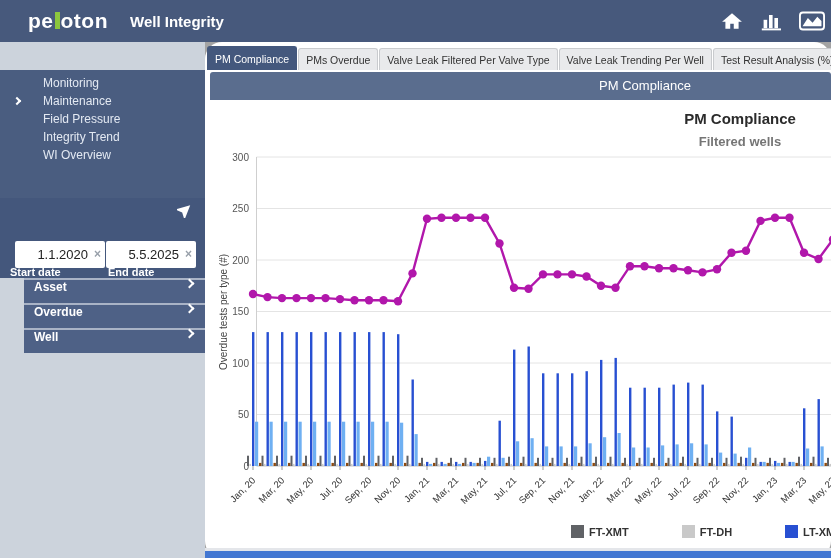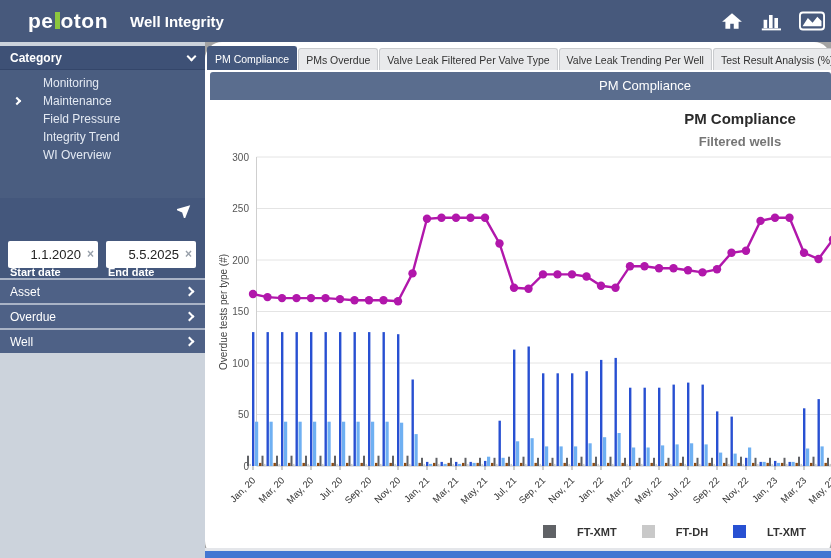--- a/index.html
+++ b/index.html
@@ -26,36 +26,36 @@
   .cat-item{height:18px;line-height:18px;color:#e3e9f2;font-size:12px;padding-left:43px;position:relative;cursor:pointer;}
   .cat-item .sel{position:absolute;left:14px;top:6px;width:6px;height:6px;border-right:2px solid #fff;border-bottom:2px solid #fff;transform:rotate(-45deg);}
   .pin-row{position:absolute;left:0;top:156px;width:205px;height:24px;background:#44577c;}
   .pin-row svg{position:absolute;right:12px;top:4px;}
   .dates{position:absolute;left:0;top:180px;width:205px;height:56px;background:#44577c;}
   .dlabel{position:absolute;top:4px;color:#fff;font-size:11px;font-weight:bold;margin-top:40px;}
   .dinput{position:absolute;top:19px;height:27px;width:90px;background:#fff;border-radius:2px;font-size:13px;color:#222;}
   .dinput .val{position:absolute;right:17px;top:6px;}
   .dinput .x{position:absolute;right:4px;top:6px;color:#98a0aa;font-size:12px;font-weight:bold;cursor:pointer;}
   .sections{position:absolute;left:0;top:236px;width:205px;}
-  .sec{height:25px;background:#4e6186;border-top:2px solid #a9b3c6;color:#fff;font-size:12px;font-weight:normal;
-       display:flex;align-items:center;padding:0 12px 0 10px;cursor:pointer;}
+  .sec{height:25px;background:#4e6186;border-top:2px solid #a9b3c6;color:#fff;font-size:12px;font-weight:bold;
+       display:flex;padding:0 12px 0 10px;cursor:pointer;margin-left:24px;}
   .sec .sp{flex:1}
 
   
   .content{position:absolute;left:205px;top:42px;width:626px;height:516px;background:#fff;border-radius:17px;}
   .tabbar{position:absolute;left:2px;top:4px;height:24px;display:flex;align-items:flex-end;gap:1px;white-space:nowrap;}
   .tab{height:22px;line-height:22px;padding:0 7px;font-size:10.5px;color:#333;background:#e9eaec;
        border:1px solid #c9cbce;border-bottom:none;border-radius:3px 3px 0 0;cursor:pointer;}
   .tab.active{height:24px;line-height:24px;background:#44587d;color:#fff;border-color:#44587d;}
   .banner{position:absolute;left:5px;top:30px;width:621px;height:28px;background:#5a6d8e;border-radius:3px 3px 0 0;}
   .banner span{position:absolute;left:355px;width:160px;text-align:center;top:6px;color:#fff;font-size:13px;}
   .c-title{position:absolute;left:455px;width:160px;top:68px;text-align:center;color:#2b2b2b;font-size:15px;font-weight:600;}
   .c-sub{position:absolute;left:465px;width:140px;top:92px;text-align:center;color:#757575;font-size:13px;font-weight:bold;}
   .legend{position:absolute;left:338px;top:483px;display:flex;gap:25px;align-items:center;}
-  .leg-item{display:flex;align-items:center;gap:21px;font-size:11px;font-weight:bold;color:#333;cursor:pointer;white-space:nowrap;}
+  .leg-item{display:flex;align-items:center;gap:5px;font-size:11px;font-weight:bold;color:#333;cursor:pointer;white-space:nowrap;margin-left:28px;}
   .leg-sw{width:13px;height:13px;display:inline-block;}
   .scroll-strip{position:absolute;left:0;bottom:0;width:626px;height:10px;background:#e4e6ea;}
   .scroll-thumb{position:absolute;left:0;bottom:0;width:626px;height:7px;background:#4377d2;}
   svg text{font-family:"Liberation Sans","DejaVu Sans",sans-serif;}
 </style>
 </head>
 <body>
 
 <div id="app">
 
@@ -85,41 +85,36 @@
       <span class="hicon">
         <svg width="26" height="20" viewBox="0 0 22 16">
             <rect x="0.8" y="0.8" width="20.4" height="14.4" rx="2.5" fill="none" stroke="#fff" stroke-width="1.6"></rect>
             <path d="M3 12.5 L7.5 5.5 L11.5 9.5 L15.5 4.5 L19 8 L19 12.5 Z" fill="#fff"></path>
           </svg>
       </span>
     </div>
   </div>
 
   <div class="sidebar">
-    <div class="cat-hdr">
-      <span>Category</span>
-      <span class="sp"></span>
-        <span class="chev down"></span>
-    </div>
     <div class="cat-list">
         <div class="cat-item"><span>Monitoring</span></div>
         <div class="cat-item"><span class="sel"></span><span>Maintenance</span></div>
         <div class="cat-item"><span>Field Pressure</span></div>
         <div class="cat-item"><span>Integrity Trend</span></div>
         <div class="cat-item"><span>WI Overview</span></div>
       </div>
     <div class="pin-row">
       <svg width="16" height="16" viewBox="0 0 16 16">
           <path d="M1 15 L15 8 L1 1 L4.2 8 Z" fill="#fff" transform="rotate(-42 8 8)"></path>
         </svg>
     </div>
     <div class="dates">
       <span class="dlabel" style="left:10px">Start date</span>
       <span class="dlabel" style="left:108px">End date</span>
-      <div class="dinput" style="left:8px">
+      <div class="dinput" style="left:15px">
         <span class="val">1.1.2020</span>
         <span class="x">×</span>
       </div>
       <div class="dinput" style="left:106px">
         <span class="val">5.5.2025</span>
         <span class="x">×</span>
       </div>
     </div>
     <div class="sections">
         <div class="sec">

